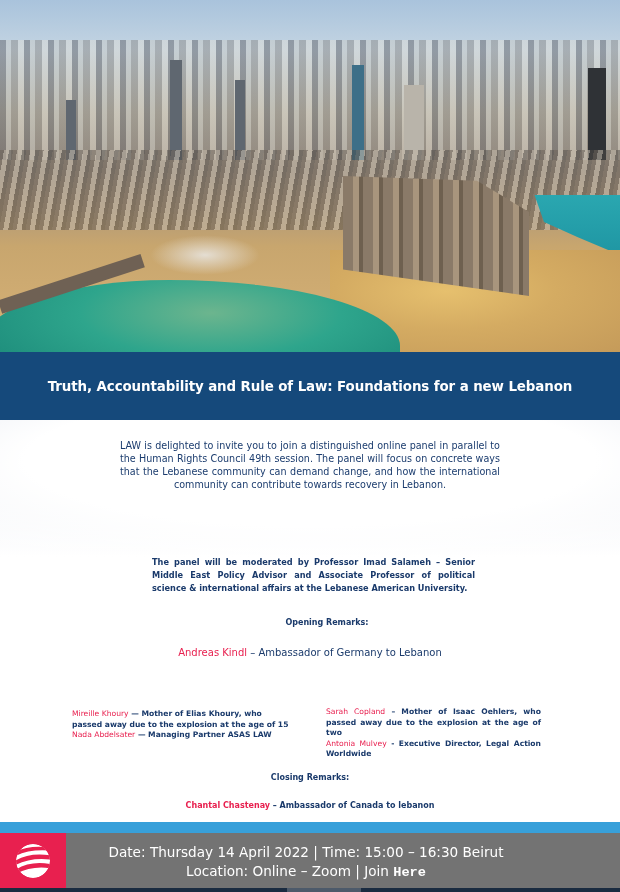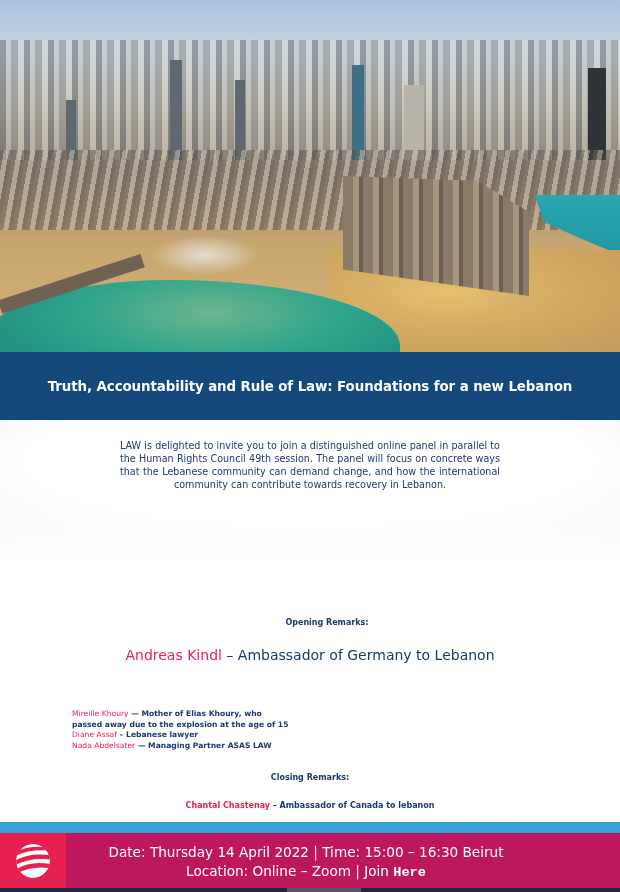--- a/index.html
+++ b/index.html
@@ -37,30 +37,30 @@
   .title-band h1 { color: #ffffff; font-size: 13.4px; font-weight: bold; letter-spacing: -0.1px; }
 
   
   .content { position: absolute; left: 0; top: 420px; width: 620px; height: 402px;
     background:
       radial-gradient(ellipse 520px 120px at 50% 10%, #ffffff 0%, #ffffff 55%, rgba(255,255,255,0) 100%),
       linear-gradient(180deg, #e5e9f1 0%, #f2f4f8 20%, #ffffff 34%, #ffffff 100%); }
   .intro { position: absolute; left: 120px; top: 19px; width: 380px; font-size: 9.6px; line-height: 13px; text-align: justify; text-align-last: center; color: #1b3c6e; }
   .moderator { position: absolute; left: 152px; top: 136px; width: 323px; font-size: 8.2px; line-height: 13px; font-weight: bold; text-align: justify; text-align-last: left; color: #1a3a6b; }
   .section-head { position: absolute; left: 0; width: 620px; text-align: center; font-size: 8px; font-weight: bold; color: #1a3a6b; }
-  .center-line { position: absolute; left: 0; width: 620px; text-align: center; font-size: 14px; color: #1a3a6b; }
+  .center-line { position: absolute; left: 0; width: 620px; text-align: center; font-size: 10px; color: #1a3a6b; }
   .center-line.bold { font-weight: bold; font-size: 8px; }
   .red { color: #e8204f; }
   .speakers-left { position: absolute; left: 72px; top: 289px; width: 220px; font-size: 7.6px; line-height: 10.5px; font-weight: bold; color: #1a3a6b; }
   .speakers-right { position: absolute; left: 326px; top: 287px; width: 215px; font-size: 7.6px; line-height: 10.5px; font-weight: bold; text-align: justify; color: #1a3a6b; }
   .speakers-left .red, .speakers-right .red { font-weight: normal; }
 
   
   .footer-stripe { position: absolute; left: 0; top: 822px; width: 620px; height: 11px; background: #38a0da; }
-  .footer { position: absolute; left: 0; top: 833px; width: 620px; height: 55px; background: #be185d; }
+  .footer { position: absolute; left: 0; top: 833px; width: 620px; height: 55px; background: #737373; }
   .footer .logo-box { position: absolute; left: 0; top: 0; width: 66px; height: 55px; background: #e8204f;
     display: flex; align-items: center; justify-content: center; }
   .footer .info { position: absolute; left: 66px; top: 10px; width: 480px; text-align: center; color: #ffffff; font-size: 13.6px; line-height: 19px; }
   .footer .info b { font-weight: bold; font-family: Liberation Mono, monospace; }
   .bottom-strip { position: absolute; left: 0; top: 888px; width: 620px; height: 4px; background: #1a2b40; }
   .bottom-strip .scroll-thumb { position: absolute; left: 287px; top: 0; width: 74px; height: 4px; background: #4d5a6a; }
 </style>
 </head>
 <body>
 
@@ -80,33 +80,37 @@
   <div class="crater"></div>
   <div class="pier"></div>
 </div>
 
 <div class="title-band">
   <h1>Truth, Accountability and Rule of Law: Foundations for a new Lebanon</h1>
 </div>
 
 <div class="content">
   <p class="intro">LAW is delighted to invite you to join a distinguished online panel in parallel to the Human Rights Council 49th session. The panel will focus on concrete ways that the Lebanese community can demand change, and how the international community can contribute towards recovery in Lebanon.</p>
+  <p class="moderator">The panel will be moderated by Professor Imad Salameh – Senior Middle East Policy Advisor and Associate Professor of political science &amp; international affairs at the Lebanese American University.</p>
 
   <div class="section-head" style="top:198px;padding-left:34px;">Opening Remarks:</div>
   <div class="center-line" style="top:227px;">
     <span class="red">Andreas Kindl</span><span> – Ambassador of Germany to Lebanon</span>
   </div>
 
 
   <div class="speakers-left">
     <div><span class="red">Mireille Khoury</span><span> — Mother of Elias Khoury, who passed away due to the explosion at the age of 15</span></div>
-    <div><span class="red">Diane Assaf</span><span> – Lebanese lawyer</span></div>
     <div><span class="red">Nada Abdelsater</span><span> — Managing Partner ASAS LAW</span></div>
   </div>
 
+  <div class="speakers-right">
+    <div><span class="red">Sarah Copland</span><span> – Mother of Isaac Oehlers, who passed away due to the explosion at the age of two</span></div>
+    <div><span class="red">Antonia Mulvey</span><span> - Executive Director, Legal Action Worldwide</span></div>
+  </div>
 
   <div class="section-head" style="top:353px;">Closing Remarks:</div>
   <div class="center-line bold" style="top:381px;">
     <span class="red">Chantal Chastenay</span><span> – Ambassador of Canada to lebanon</span>
   </div>
 </div>
 
 <div class="footer-stripe"></div>
 <div class="footer">
   <div class="logo-box">

